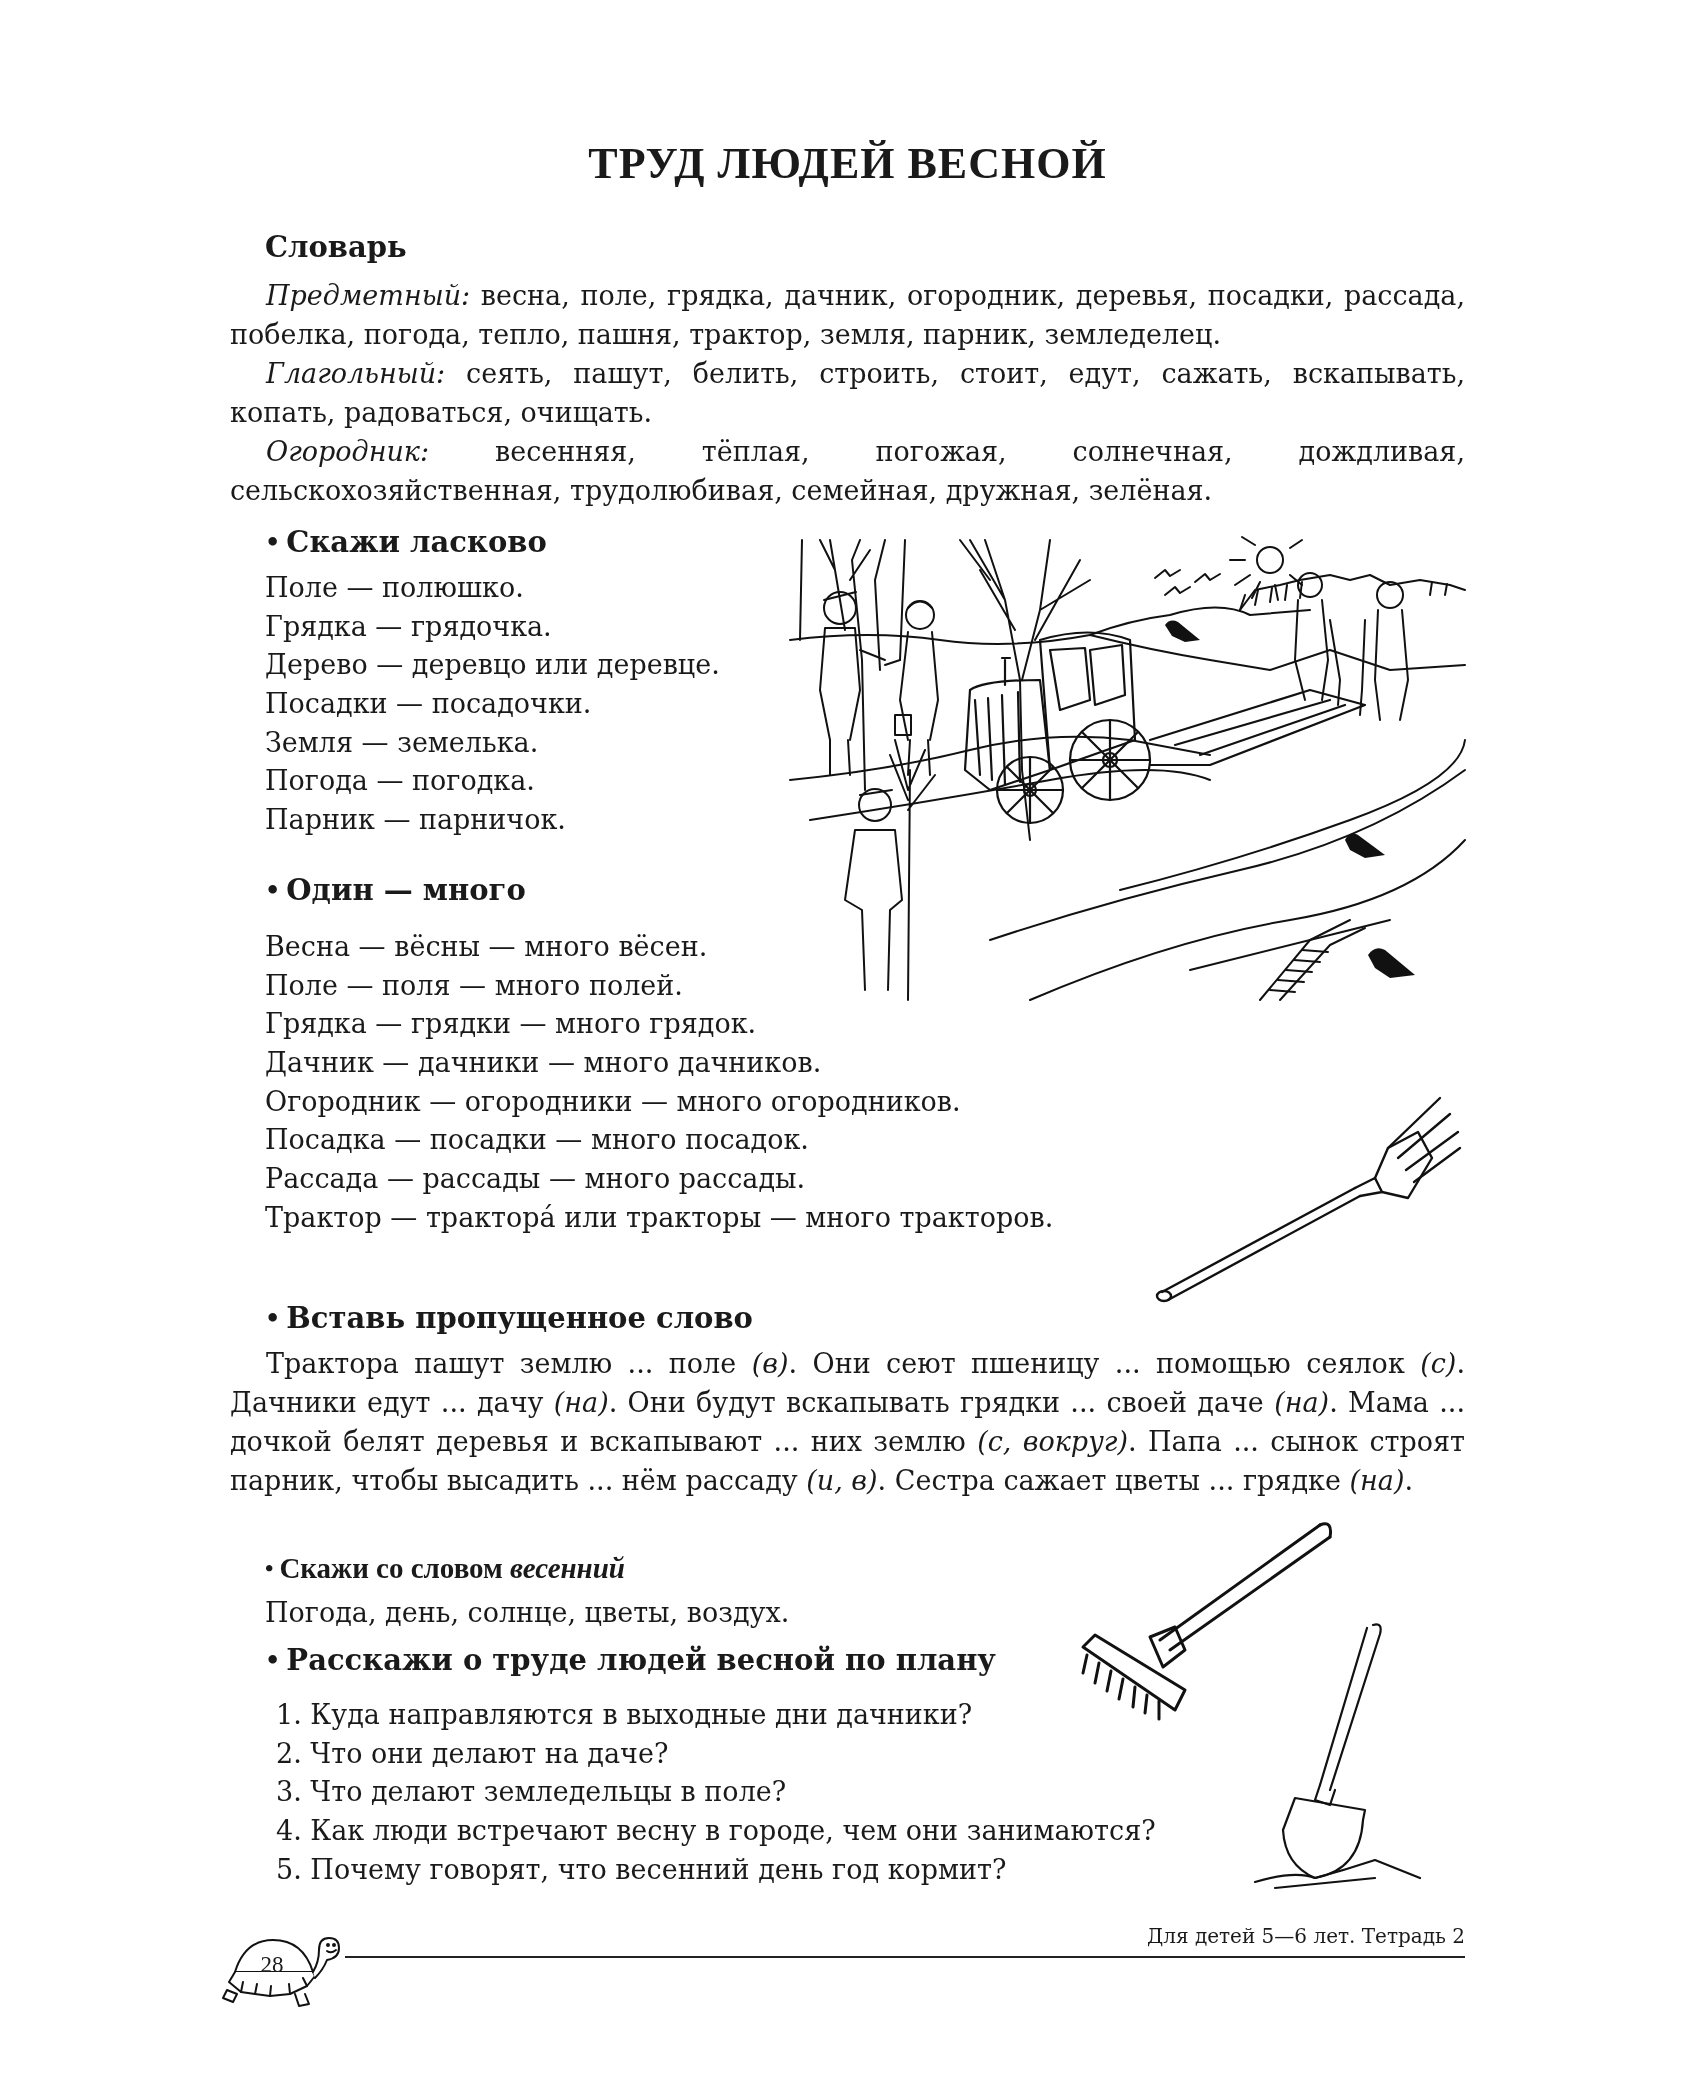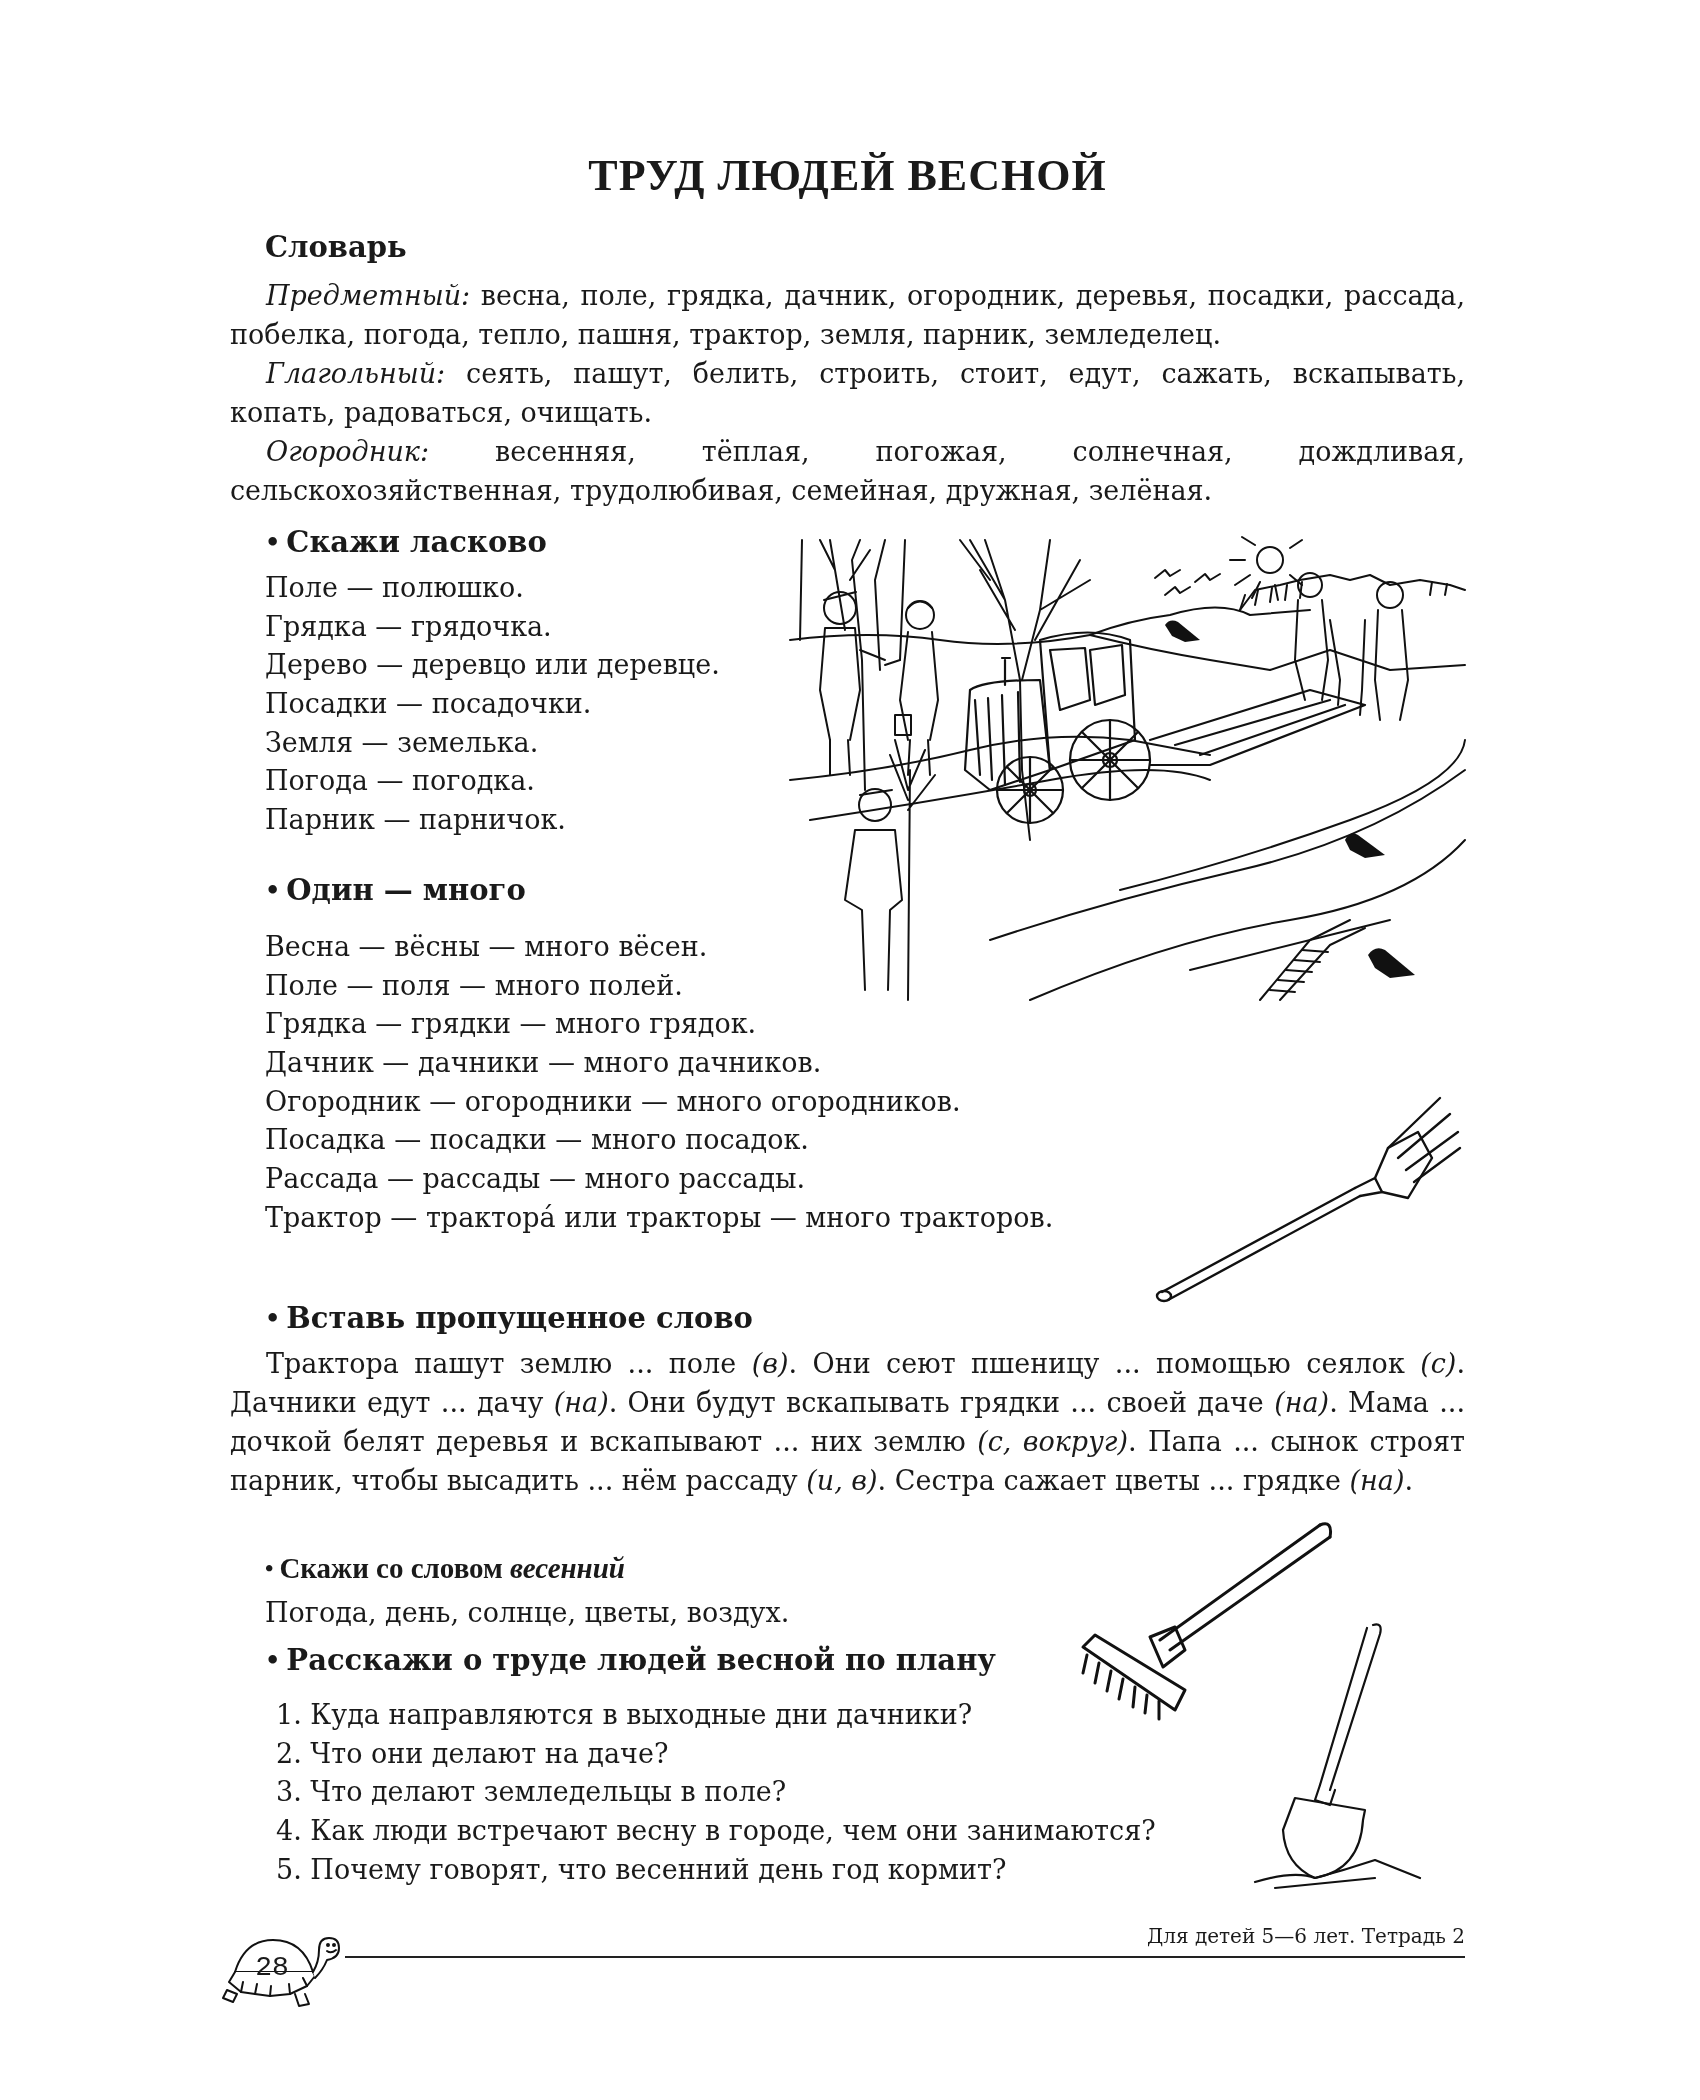--- a/index.html
+++ b/index.html
@@ -1,33 +1,33 @@
 <!DOCTYPE html>
 <html><head>
 <meta charset="utf-8">
 <style>
   html, body { margin: 0; padding: 0; background: #ffffff; }
   body { width: 1700px; height: 2100px; position: relative; overflow: hidden;
          font-family: "DejaVu Serif", "Liberation Serif", serif; color: #1a1a1a; }
   .abs { position: absolute; }
-  .title { left: 230px; width: 1235px; top: 150px; text-align: center;
+  .title { left: 230px; width: 1235px; top: 138px; text-align: center;
            font-family: "Liberation Serif", "DejaVu Serif", serif; font-weight: bold;
            font-size: 44px; letter-spacing: 1px; color: #1a1a1a; }
   .h { font-weight: bold; font-size: 29px; line-height: 38px; white-space: nowrap; }
   .h .bullet { font-size: 24px; margin-right: 6px; position: relative; top: -2px; }
   .h i { font-style: italic; }
   .p { font-size: 27px; line-height: 39px; text-align: justify; }
   .p .ind { display: inline-block; width: 36px; }
   .p i { font-style: italic; }
   .list { font-size: 27px; line-height: 38.7px; white-space: nowrap; }
   .list div { height: 38.7px; }
   .footer-line { left: 345px; top: 1956px; width: 1120px; height: 2px; background: #222; }
   .footer-text { right: 235px; top: 1924px; font-size: 20px; white-space: nowrap; }
   .pagenum { left: 252px; top: 1952px; width: 40px; text-align: center;
-             font-size: 28px; font-family: Liberation Mono, monospace; }
+             font-size: 23px; font-family: Liberation Serif, serif; }
   svg { position: absolute; overflow: visible; }
 </style>
 </head>
 <body>
 
 <div class="abs title">ТРУД ЛЮДЕЙ ВЕСНОЙ</div>
 
 <div class="abs h" style="left:265px; top:228px;">Словарь</div>
 <div class="abs p" style="left:230px; top:276px; width:1235px;">
   <div><span class="ind"></span><i>Предметный:</i> <span>весна, поле, грядка, дачник, огородник, деревья, посадки, рассада, побелка, погода, тепло, пашня, трактор, земля, парник, земледелец.</span></div>

